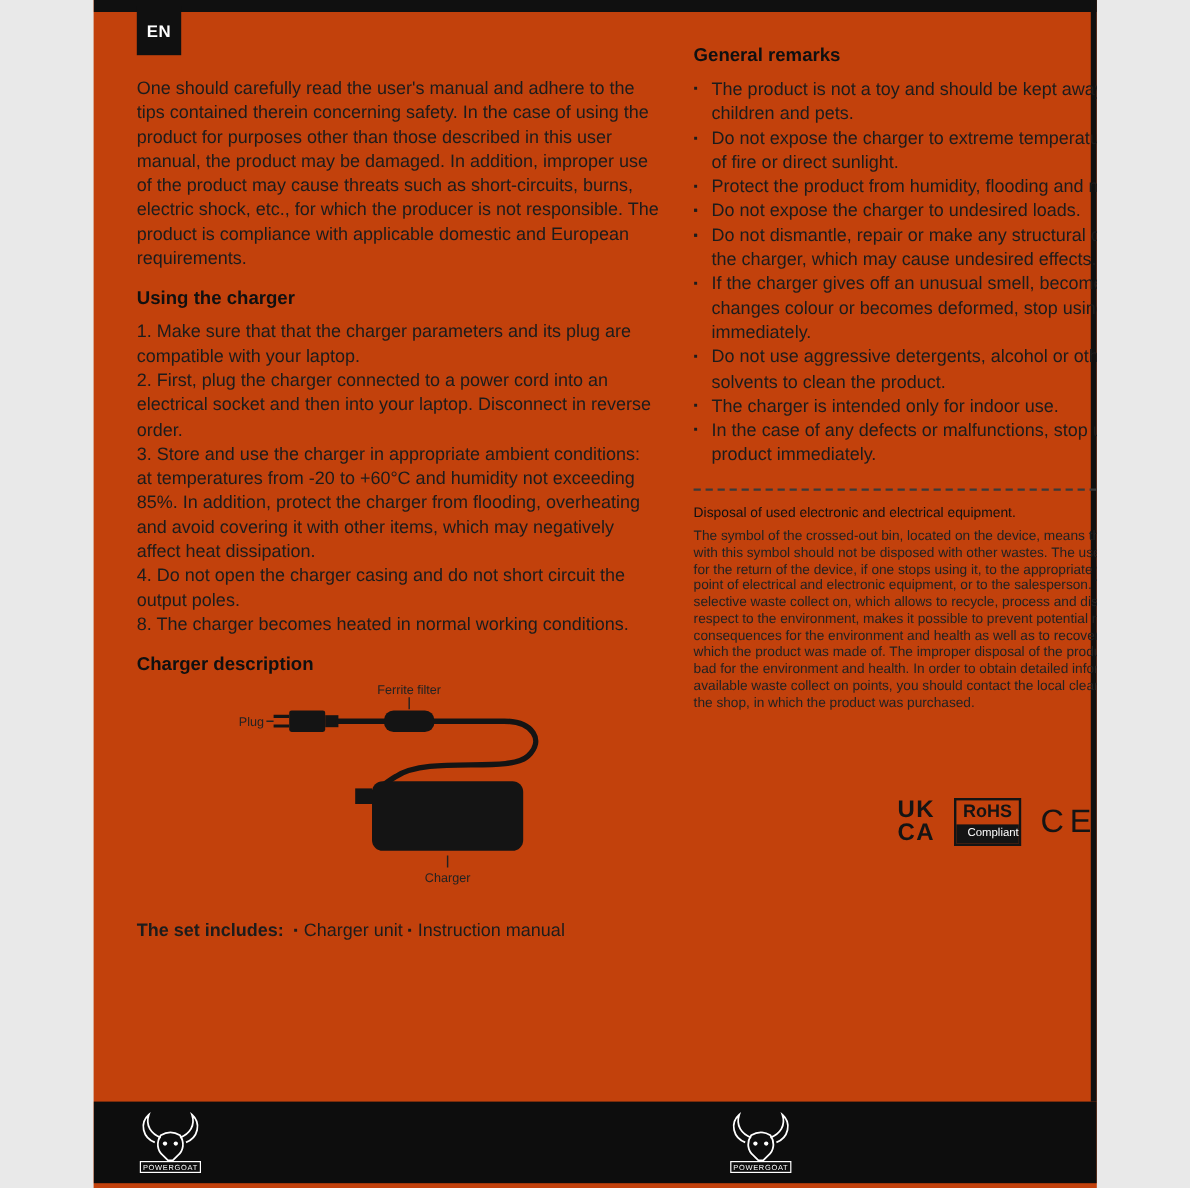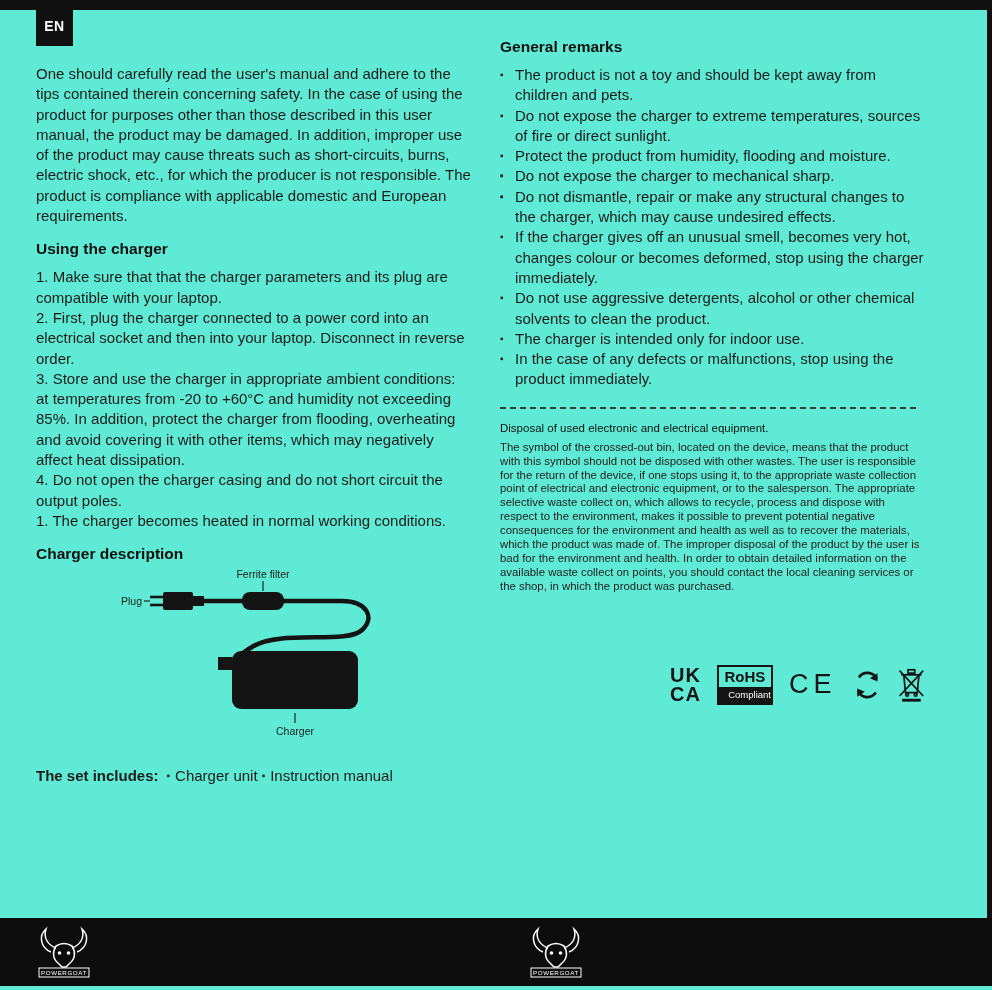--- a/index.html
+++ b/index.html
@@ -1,19 +1,19 @@
 <!DOCTYPE html>
 <html><head>
 <meta charset="utf-8">
 <style>
   * { margin:0; padding:0; box-sizing:border-box; }
   html,body { background:#e9e9e9; }
   .page {
-    position:relative; width:992px; height:990px; margin:0 auto;
-    background:#5eead4; color:#1c1c1c; overflow:hidden;
+    position:relative; width:836px; height:990px; margin:0 auto;
+    background:#c2410c; color:#1c1c1c; overflow:hidden;
     font-family:"Liberation Sans", sans-serif;
     padding-left:42px;
   }
   .topbar { position:absolute; left:0; top:0; width:100%; height:10px; background:#101010; }
   .edge-right { position:absolute; right:0; top:0; width:5px; height:918px; background:#101010; }
   .en-badge {
     position:absolute; left:36px; top:5px; width:37px; height:41px; background:#101010;
     color:#fff; font-weight:700; font-size:14px; letter-spacing:.5px;
     display:flex; align-items:center; justify-content:center;
   }
@@ -58,21 +58,21 @@
 
   <div class="col col-left">
     <p class="body">One should carefully read the user's manual and adhere to the tips contained therein concerning safety. In the case of using the product for purposes other than those described in this user manual, the product may be damaged. In addition, improper use of the product may cause threats such as short-circuits, burns, electric shock, etc., for which the producer is not responsible. The product is compliance with applicable domestic and European requirements.</p>
 
     <h2 class="mt">Using the charger</h2>
     <div class="steps">
       <div class="body">1. Make sure that that the charger parameters and its plug are compatible with your laptop.</div>
       <div class="body">2. First, plug the charger connected to a power cord into an electrical socket and then into your laptop. Disconnect in reverse order.</div>
       <div class="body">3. Store and use the charger in appropriate ambient conditions: at temperatures from -20 to +60°C and humidity not exceeding 85%. In addition, protect the charger from flooding, overheating and avoid covering it with other items, which may negatively affect heat dissipation.</div>
       <div class="body">4. Do not open the charger casing and do not short circuit the output poles.</div>
-      <div class="body">1. The charger becomes heated in normal working conditions.</div>
+      <div class="body">8. The charger becomes heated in normal working conditions.</div>
     </div>
 
     <h2 class="desc-head">Charger description</h2>
 
     <svg class="diagram" width="436" height="172" viewBox="0 0 436 172">
 
       <text class="dlabel" x="217" y="11" text-anchor="middle">Ferrite filter</text>
       <line x1="217" y1="14" x2="217" y2="24" stroke="#222" stroke-width="1.2"></line>
 
       <text class="dlabel" x="96" y="38" text-anchor="end">Plug</text>
@@ -103,21 +103,21 @@
     </div>
   </div>
 
   <div class="col col-right">
     <h2>General remarks</h2>
     <ul class="bullets">
       <li><span class="mk">▪</span><span>The product is not a toy and should be kept away from children and pets.</span></li>
       <li><span class="mk">▪</span><span>Do not expose the charger to extreme temperatures, sources of fire or direct sunlight.</span></li>
       <li><span class="mk">▪</span><span>Protect the product from humidity, flooding and moisture.</span></li>
       <li><span class="mk">▪</span></li>
-      <li><span class="mk">▪</span><span>Do not expose the charger to mechanical sharp.</span></li>
+      <li><span class="mk">▪</span><span>Do not expose the charger to undesired loads.</span></li>
       <li><span class="mk">▪</span></li>
       <li><span class="mk">▪</span><span>Do not dismantle, repair or make any structural changes to the charger, which may cause undesired effects.</span></li>
       <li><span class="mk">▪</span><span>If the charger gives off an unusual smell, becomes very hot, changes colour or becomes deformed, stop using the charger immediately.</span></li>
       <li><span class="mk">▪</span><span>Do not use aggressive detergents, alcohol or other chemical solvents to clean the product.</span></li>
       <li><span class="mk">▪</span><span>The charger is intended only for indoor use.</span></li>
       <li><span class="mk">▪</span><span>In the case of any defects or malfunctions, stop using the product immediately.</span></li>
     </ul>
 
     <div class="dashes"></div>
 

